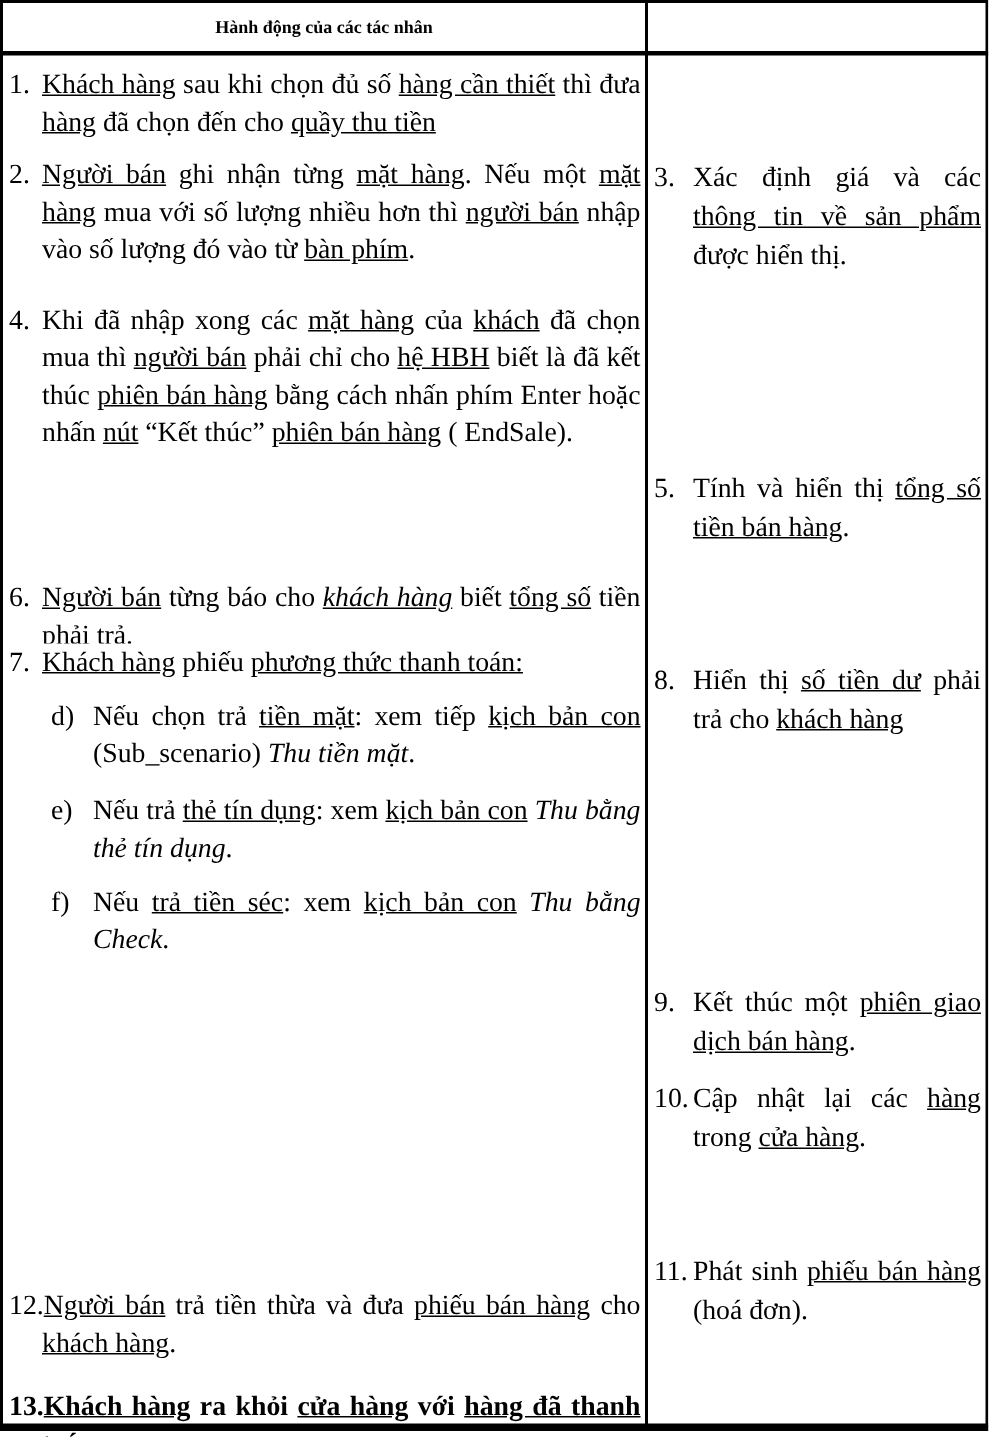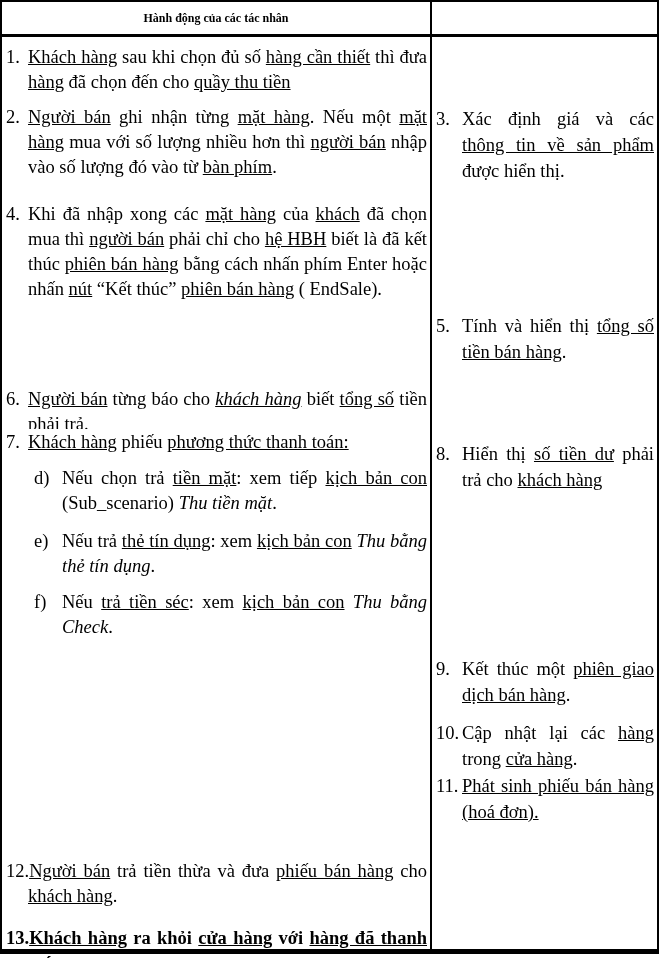--- a/index.html
+++ b/index.html
@@ -67,20 +67,20 @@
       <div class="item l-sub" style="top: 590px;"><span class="num">f)</span><span class="">Nếu </span><span class="u ">trả tiền séc</span><span class="">: xem </span><span class="u ">kịch bản con</span><span class=""> </span><span class="i">Thu bằng Check</span><span class="">.</span></div>
       <div class="item l-main" style="top: 859px;"><span class="num">12.</span><span class="u ">Người bán</span><span class=""> trả tiền thừa và đưa </span><span class="u ">phiếu bán hàng</span><span class=""> cho </span><span class="u ">khách hàng</span><span class="">.</span></div>
       <div class="item l-main" style="top: 926px; font-weight: bold;"><span class="num">13.</span><span class="u ">Khách hàng</span><span class=""> ra khỏi </span><span class="u ">cửa hàng</span><span class=""> với </span><span class="u ">hàng đã thanh toán</span><span class="">.</span></div>
     </div>
   <div id="right-col">
       <div class="item r-main" style="top: 106px;"><span class="num">3.</span><span class="">Xác định giá và các </span><span class="u ">thông tin về sản phẩm</span><span class=""> được hiển thị.</span></div>
       <div class="item r-main" style="top: 313px;"><span class="num">5.</span><span class="">Tính và hiển thị </span><span class="u ">tổng số tiền bán hàng</span><span class="">.</span></div>
       <div class="item r-main" style="top: 441px;"><span class="num">8.</span><span class="">Hiển thị </span><span class="u ">số tiền dư</span><span class=""> phải trả cho </span><span class="u ">khách hàng</span></div>
       <div class="item r-main" style="top: 656px;"><span class="num">9.</span><span class="">Kết thúc một </span><span class="u ">phiên giao dịch bán hàng</span><span class="">.</span></div>
       <div class="item r-main" style="top: 720px;"><span class="num">10.</span><span class="">Cập nhật lại các </span><span class="u ">hàng</span><span class=""> trong </span><span class="u ">cửa hàng</span><span class="">.</span></div>
-      <div class="item r-main" style="top: 773px; text-decoration: underline;"><span class="num">11.</span><span class="">Phát sinh </span><span class="u ">phiếu bán hàng</span><span class=""> (hoá đơn).</span></div>
+      <div class="item r-main" style="top: 835px;"><span class="num">11.</span><span class="">Phát sinh </span><span class="u ">phiếu bán hàng</span><span class=""> (hoá đơn).</span></div>
     </div>
 
   <div class="header-sep"></div>
   <div class="col-divider"></div>
   <div class="bottom-bar"></div>
   <div class="outer-border"></div>
 </div>
 
 </body></html>

